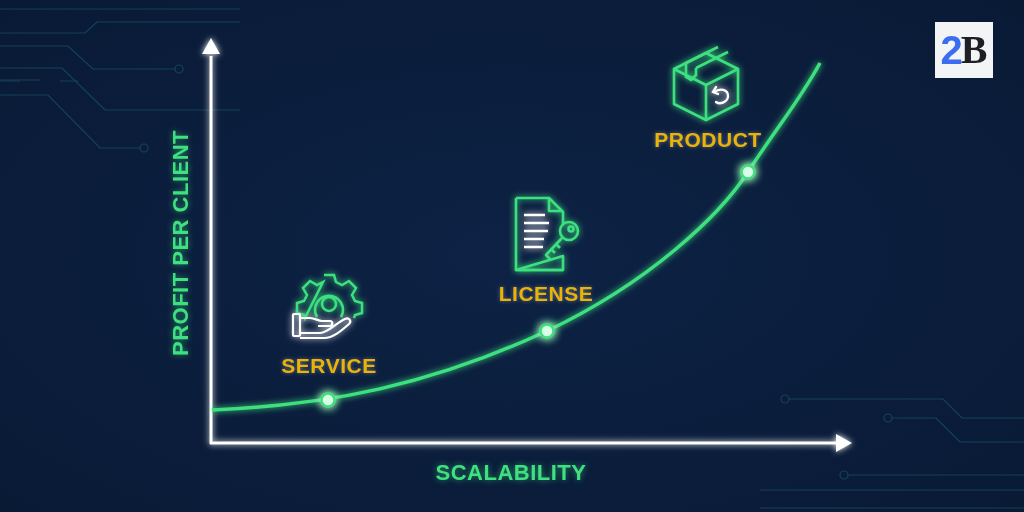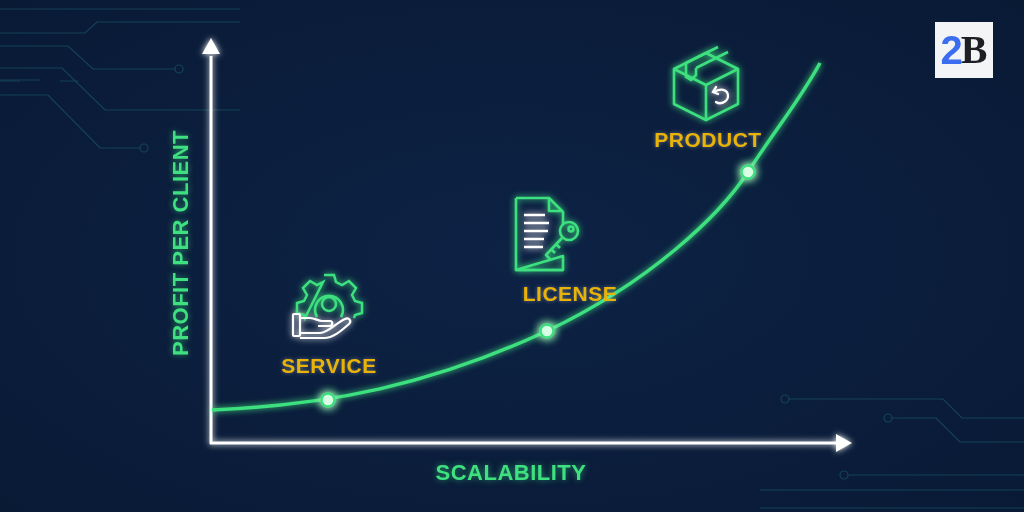--- a/index.html
+++ b/index.html
@@ -125,20 +125,20 @@
         <path d="M10 2 l-3 5 l5 2"></path>
         <path d="M8 7 c6 -4 14 -3 14 4 c0 6 -8 9 -12 6"></path>
       </g>
     </g>
   </svg>
 
   <div class="label axis-label" id="y-label">PROFIT PER CLIENT</div>
   <div class="label axis-label" id="x-label">SCALABILITY</div>
 
   <div class="label node-label" style="left:329px;top:354px;">SERVICE</div>
-  <div class="label node-label" style="left:570px;top:282px;">LICENSE</div>
+  <div class="label node-label" style="left:546px;top:282px;">LICENSE</div>
   <div class="label node-label" style="left:708px;top:128px;">PRODUCT</div>
 
   <div id="logo">
     <span class="two">2</span>
     <span class="b">B</span>
   </div>
 </div>
 
 </body></html>

